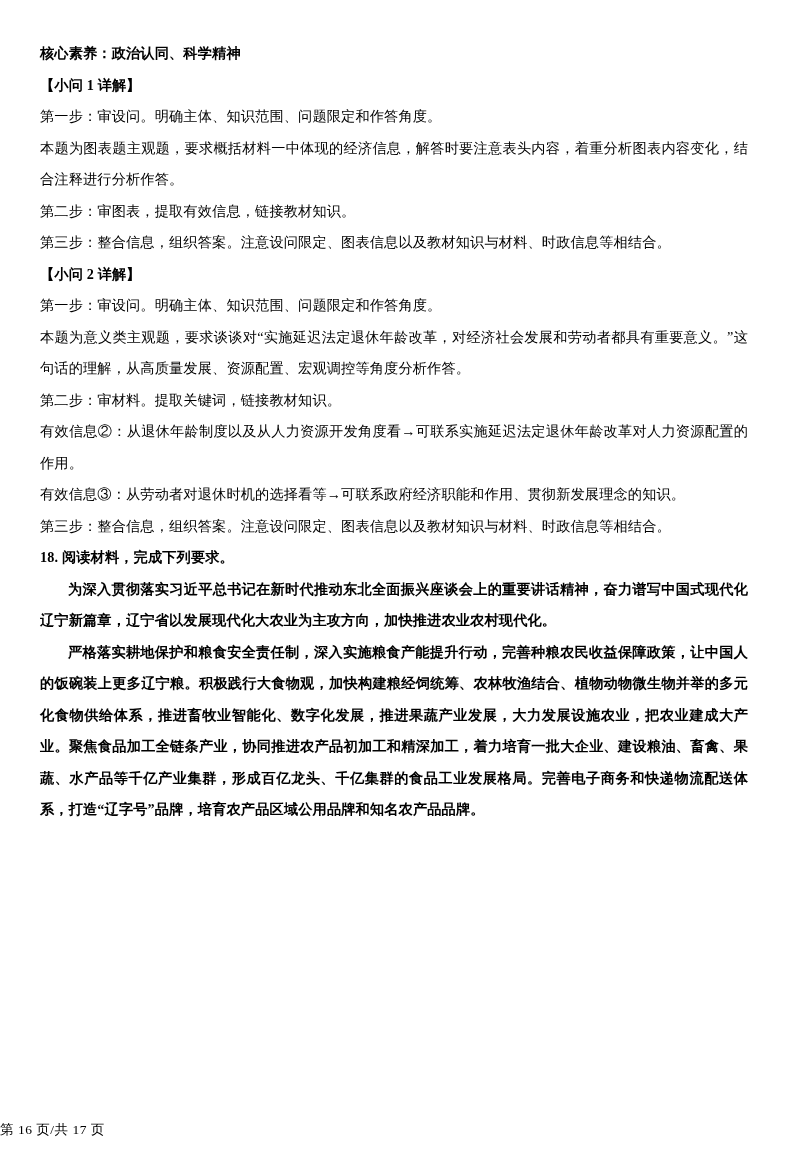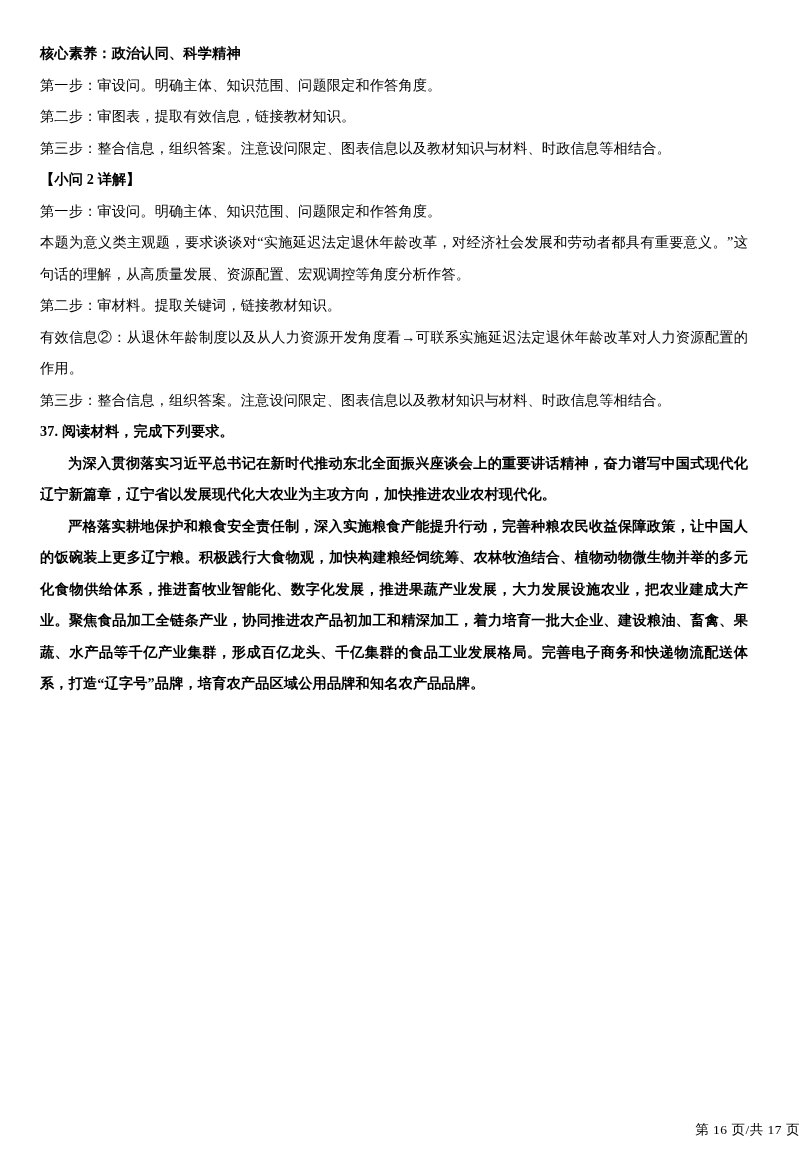--- a/index.html
+++ b/index.html
@@ -38,41 +38,44 @@
     text-indent: 0;
   }
   .indent2 {
     text-indent: 28px;
   }
   .footer {
     position: absolute;
     left: 0;
     right: 0;
     bottom: 22px;
-    text-align: right;
+    text-align: left;
     font-size: 13.5px;
     font-family: "Liberation Serif", "DejaVu Serif", serif;
     letter-spacing: 0.5px;
   }
 </style>
 </head>
 <body>
 
 <div class="page">
 
   <div class="content">
     <p class="para bold indent1">核心素养：政治认同、科学精神</p>
+    <p class="para bold indent1">【小问 1 详解】</p>
     <p class="para indent1">第一步：审设问。明确主体、知识范围、问题限定和作答角度。</p>
+    <p class="para indent1">本题为图表题主观题，要求概括材料一中体现的经济信息，解答时要注意表头内容，着重分析图表内容变化，结合注释进行分析作答。</p>
     <p class="para indent1">第二步：审图表，提取有效信息，链接教材知识。</p>
     <p class="para indent1">第三步：整合信息，组织答案。注意设问限定、图表信息以及教材知识与材料、时政信息等相结合。</p>
     <p class="para bold indent1">【小问 2 详解】</p>
     <p class="para indent1">第一步：审设问。明确主体、知识范围、问题限定和作答角度。</p>
     <p class="para indent1">本题为意义类主观题，要求谈谈对“实施延迟法定退休年龄改革，对经济社会发展和劳动者都具有重要意义。”这句话的理解，从高质量发展、资源配置、宏观调控等角度分析作答。</p>
     <p class="para indent1">第二步：审材料。提取关键词，链接教材知识。</p>
     <p class="para indent1">有效信息②：从退休年龄制度以及从人力资源开发角度看→可联系实施延迟法定退休年龄改革对人力资源配置的作用。</p>
+    <p class="para indent1">有效信息③：从劳动者对退休时机的选择看等→可联系政府经济职能和作用、贯彻新发展理念的知识。</p>
     <p class="para indent1">第三步：整合信息，组织答案。注意设问限定、图表信息以及教材知识与材料、时政信息等相结合。</p>
-    <p class="para bold indent1">37. 阅读材料，完成下列要求。</p>
+    <p class="para bold indent1">18. 阅读材料，完成下列要求。</p>
     <p class="para bold indent2">为深入贯彻落实习近平总书记在新时代推动东北全面振兴座谈会上的重要讲话精神，奋力谱写中国式现代化辽宁新篇章，辽宁省以发展现代化大农业为主攻方向，加快推进农业农村现代化。</p>
     <p class="para bold indent2">严格落实耕地保护和粮食安全责任制，深入实施粮食产能提升行动，完善种粮农民收益保障政策，让中国人的饭碗装上更多辽宁粮。积极践行大食物观，加快构建粮经饲统筹、农林牧渔结合、植物动物微生物并举的多元化食物供给体系，推进畜牧业智能化、数字化发展，推进果蔬产业发展，大力发展设施农业，把农业建成大产业。聚焦食品加工全链条产业，协同推进农产品初加工和精深加工，着力培育一批大企业、建设粮油、畜禽、果蔬、水产品等千亿产业集群，形成百亿龙头、千亿集群的食品工业发展格局。完善电子商务和快递物流配送体系，打造“辽字号”品牌，培育农产品区域公用品牌和知名农产品品牌。</p>
   </div>
 
   <div class="footer">第 16 页/共 17 页</div>
 </div>
 
 </body></html>

